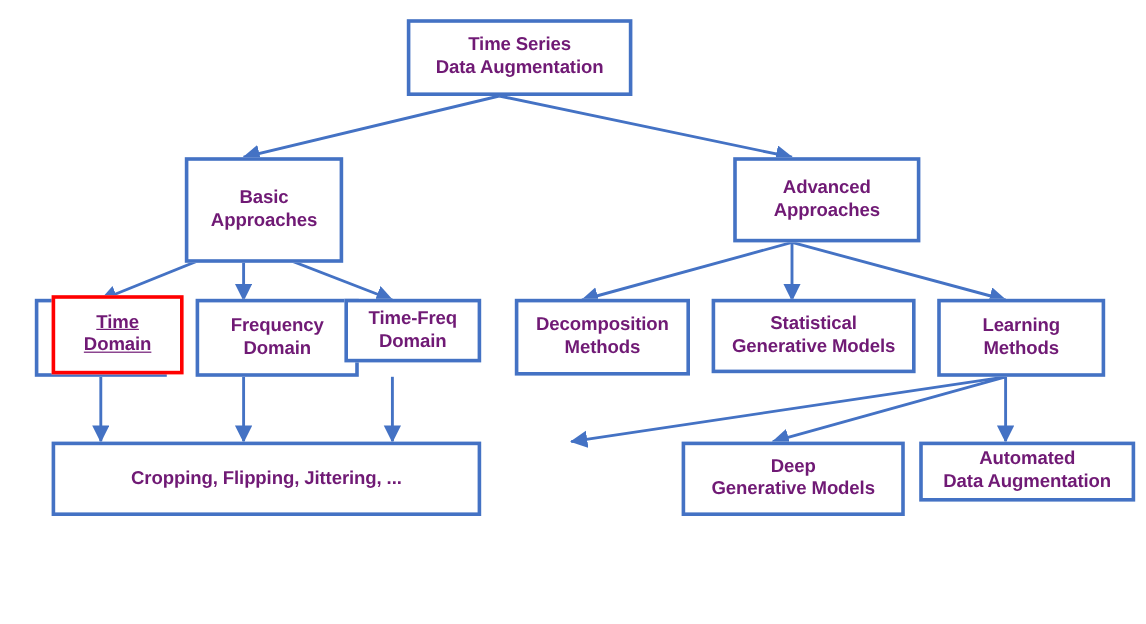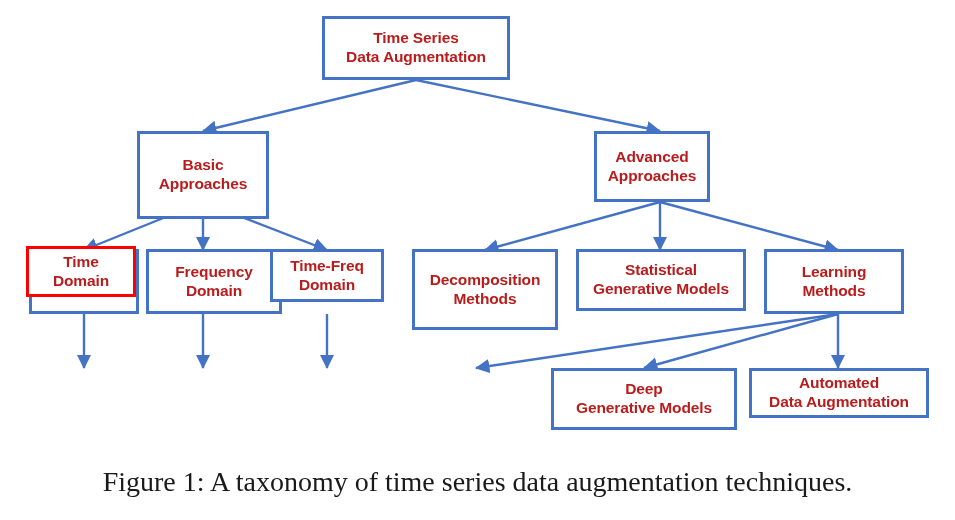--- a/index.html
+++ b/index.html
@@ -32,26 +32,27 @@
 
   .node {
     position: absolute;
     box-sizing: border-box;
     background: #ffffff;
     border: 3px solid #4472C4;
     display: flex;
     align-items: center;
     justify-content: center;
     text-align: center;
-    color: #b91c1c;
+    color: #701a75;
     font-weight: bold;
     font-size: 15.5px;
     line-height: 1.22;
     letter-spacing: -0.1px;
     z-index: 2;
+    margin-left: 17px;
   }
 
   .node .lbl {
     display: block;
     white-space: pre-line;
     padding: 0 4px;
   }
 
   
   .node.highlight {
@@ -114,63 +115,65 @@
   <div class="node" style="left:322px; top:16px; width:188px; height:64px;">
     <span class="lbl">Time Series
 Data Augmentation</span>
   </div>
 
   <div class="node" style="left:137px; top:131px; width:132px; height:88px;">
     <span class="lbl">Basic
 Approaches</span>
   </div>
 
-  <div class="node" style="left:594px; top:131px; width:116px; height:71px;">
+  <div class="node" style="left:594px; top:131px; width:156px; height:71px;">
     <span class="lbl">Advanced
 Approaches</span>
   </div>
 
   <div class="node-underlay" style="left:29px; top:249px; width:110px; height:65px;"></div>
-  <div class="node highlight" style="left:26px; top:246px; width:110px; height:51px;">
+  <div class="node highlight" style="left:26px; top:246px; width:110px; height:66px;text-decoration:underline;">
     <span class="lbl">Time
 Domain</span>
   </div>
 
   <div class="node" style="left:146px; top:249px; width:136px; height:65px;align-items:center;">
     <span class="lbl">Frequency
 Domain</span>
   </div>
 
   <div class="node" style="left:270px; top:249px; width:114px; height:53px;">
     <span class="lbl">Time-Freq
 Domain</span>
   </div>
 
-  <div class="node" style="left:412px; top:249px; width:146px; height:81px;">
+  <div class="node" style="left:412px; top:249px; width:146px; height:64px;">
     <span class="lbl">Decomposition
 Methods</span>
   </div>
 
   <div class="node" style="left:576px; top:249px; width:170px; height:62px;">
     <span class="lbl">Statistical
 Generative Models</span>
   </div>
 
   <div class="node" style="left:764px; top:249px; width:140px; height:65px;">
     <span class="lbl">Learning
 Methods</span>
   </div>
 
+  <div class="node" style="left:26px; top:368px; width:358px; height:62px;">
+    <span class="lbl">Cropping, Flipping, Jittering, ...</span>
+  </div>
 
 
   <div class="node" style="left:551px; top:368px; width:186px; height:62px;">
     <span class="lbl">Deep
 Generative Models</span>
   </div>
 
   <div class="node" style="left:749px; top:368px; width:180px; height:50px;">
     <span class="lbl">Automated
 Data Augmentation</span>
   </div>
 
-  <div id="caption">Figure 1: A taxonomy of time series data augmentation techniques.</div>
 
 </div>
 
 </body></html>

